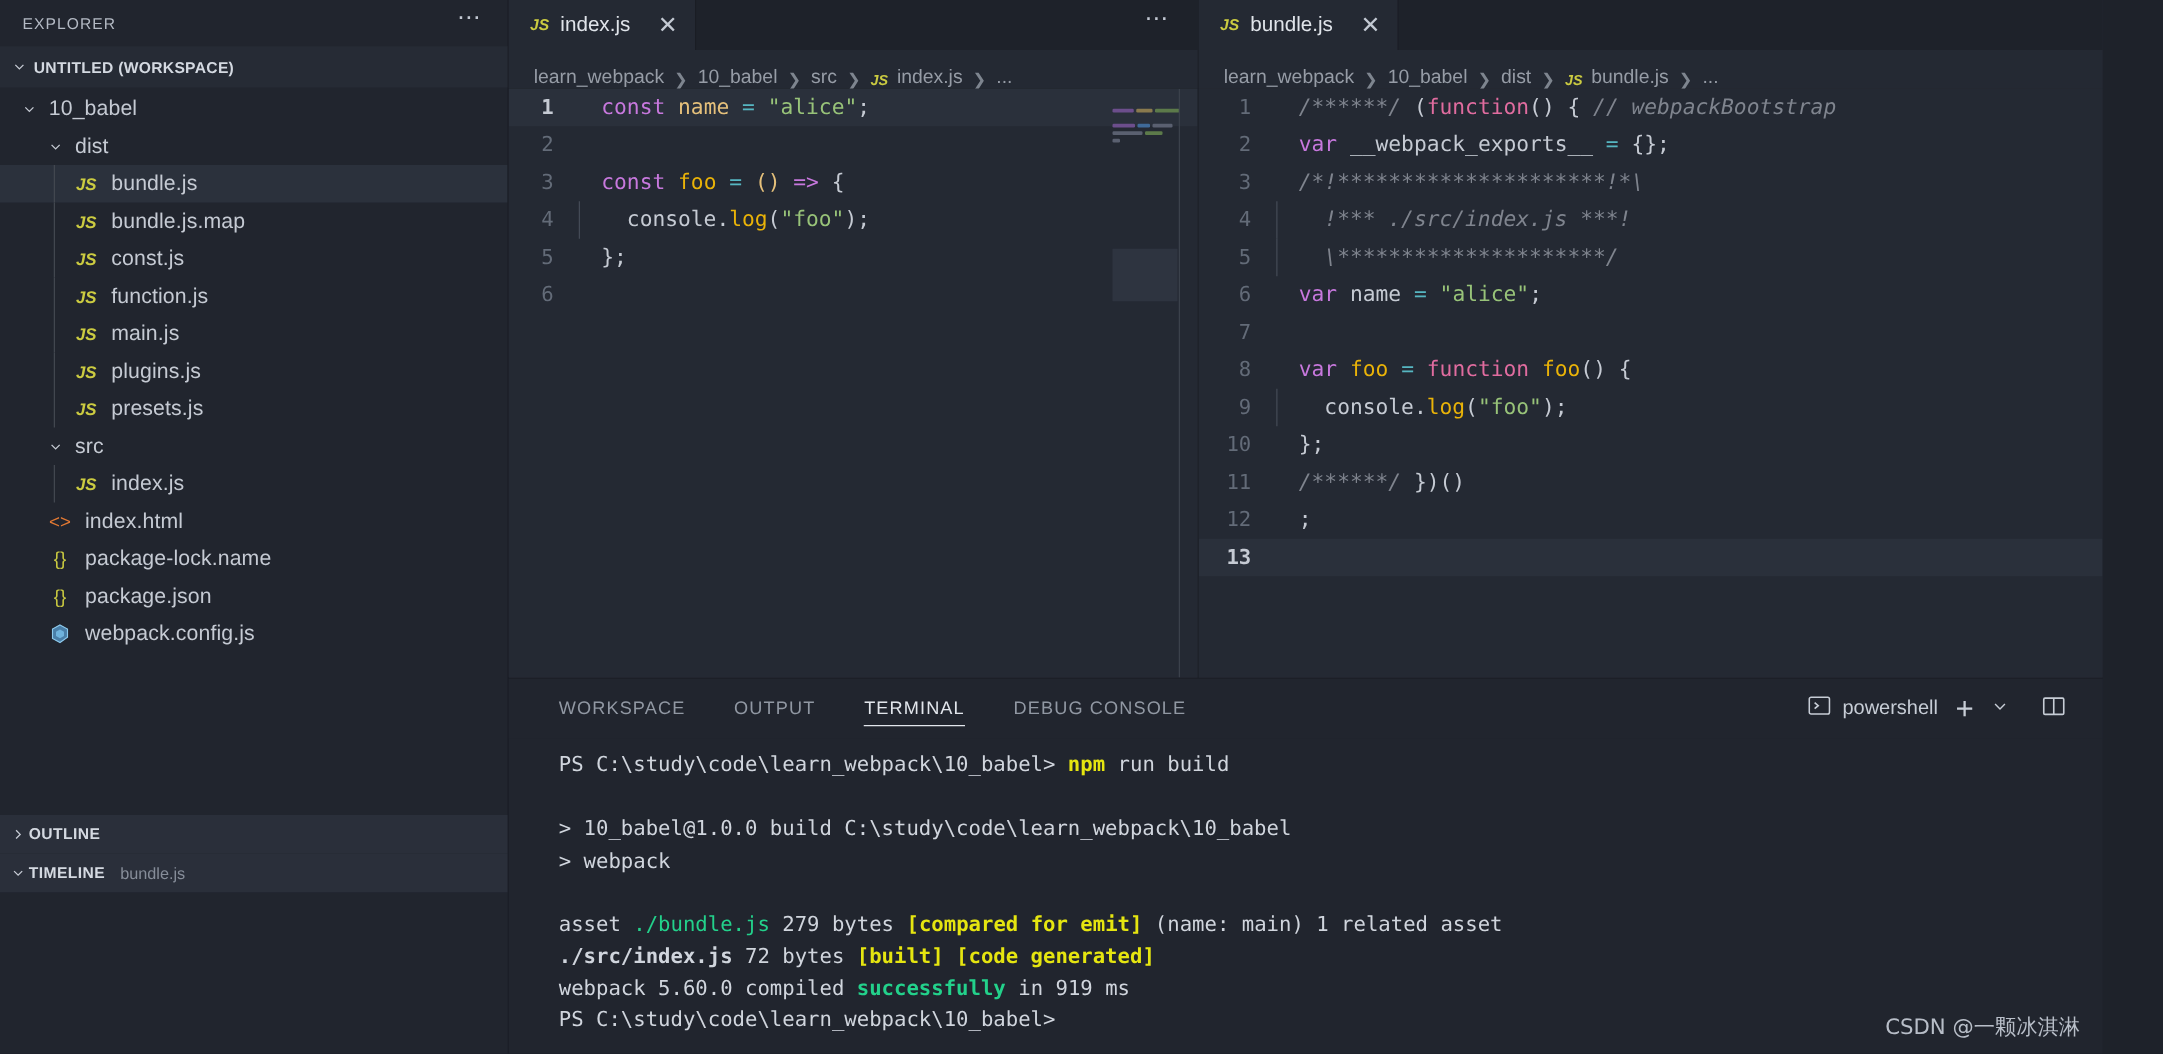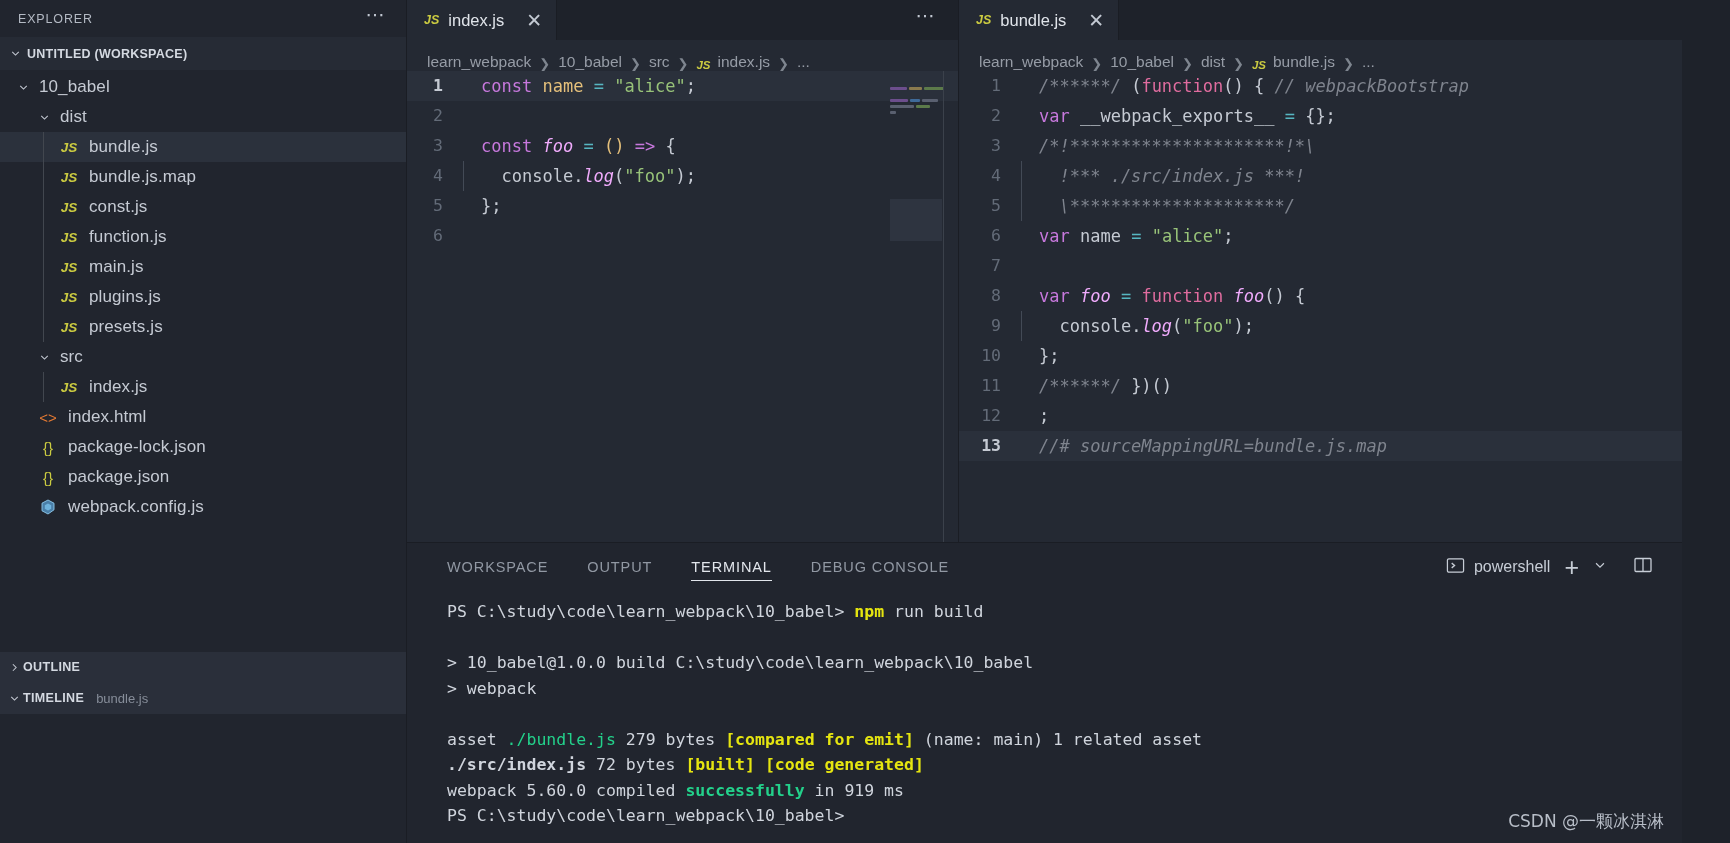--- a/index.html
+++ b/index.html
@@ -251,21 +251,21 @@
     left: 0; top: 0; bottom: 0;
     width: 1px;
     background: #434a56;
   }
 
   
   .t-kw   { color: #c778dd; }
   .t-var  { color: #e5c07b; }
   .t-str  { color: #98c379; }
   .t-op   { color: #56b6c2; }
-  .t-fn   { color: #f0abfc; font-style: italic; }
+  .t-fn   { color: #eab308; }
   .t-arrow{ color: #c778dd; }
   .t-plain{ color: #c5cad3; }
   .t-cmt  { color: #7f848e; font-style: italic; }
   .t-punct{ color: #c5cad3; }
   .t-pink { color: #e06c9f; }
 
   .minimap {
     position: absolute;
     top: 0; right: 14px;
     width: 58px; height: 100%;
@@ -469,21 +469,21 @@
           <span class="guide" style="left: 43px;"></span>
         </div>
         <div class="row">
           <span class="ind" style="width: 35px; flex: 0 0 35px;"></span>
           <span class="fi html">&lt;&gt;</span>
           <span class="fname">index.html</span>
         </div>
         <div class="row">
           <span class="ind" style="width: 35px; flex: 0 0 35px;"></span>
           <span class="fi json">{}</span>
-          <span class="fname">package-lock.json</span>
+          <span class="fname">package-lock.name</span>
         </div>
         <div class="row">
           <span class="ind" style="width: 35px; flex: 0 0 35px;"></span>
           <span class="fi json">{}</span>
           <span class="fname">package.json</span>
         </div>
         <div class="row">
           <span class="ind" style="width: 35px; flex: 0 0 35px;"></span>
           <span class="fi wp">
             <svg width="16" height="16" viewBox="0 0 16 16">
@@ -605,21 +605,21 @@
             <div class="cline"><span class="ln">3</span><span class="ctext"><span class="t-cmt">/*!*********************!*\</span></span></div>
             <div class="cline"><span class="ln">4</span><span class="ctext" style="position: relative;"><span class="indent-guide" style="left: 0px;"></span><span class="t-cmt">  !*** ./src/index.js ***!</span></span></div>
             <div class="cline"><span class="ln">5</span><span class="ctext" style="position: relative;"><span class="indent-guide" style="left: 0px;"></span><span class="t-cmt">  \*********************/</span></span></div>
             <div class="cline"><span class="ln">6</span><span class="ctext"><span class="t-kw">var</span><span class="t-plain"> </span><span class="t-plain">name</span><span class="t-plain"> </span><span class="t-op">=</span><span class="t-plain"> </span><span class="t-str">"alice"</span><span class="t-punct">;</span></span></div>
             <div class="cline"><span class="ln">7</span><span class="ctext"></span></div>
             <div class="cline"><span class="ln">8</span><span class="ctext"><span class="t-kw">var</span><span class="t-plain"> </span><span class="t-fn">foo</span><span class="t-plain"> </span><span class="t-op">=</span><span class="t-plain"> </span><span class="t-pink">function</span><span class="t-plain"> </span><span class="t-fn">foo</span><span class="t-punct">()</span><span class="t-punct"> {</span></span></div>
             <div class="cline"><span class="ln">9</span><span class="ctext" style="position: relative;"><span class="indent-guide" style="left: 0px;"></span><span class="t-plain">  console</span><span class="t-punct">.</span><span class="t-fn">log</span><span class="t-punct">(</span><span class="t-str">"foo"</span><span class="t-punct">);</span></span></div>
             <div class="cline"><span class="ln">10</span><span class="ctext"><span class="t-punct">};</span></span></div>
             <div class="cline"><span class="ln">11</span><span class="ctext"><span class="t-cmt">/******/</span><span class="t-punct"> })()</span></span></div>
             <div class="cline"><span class="ln">12</span><span class="ctext"><span class="t-punct">;</span></span></div>
-            <div class="cline active-line"><span class="ln cur">13</span><span class="ctext"><span class="t-cmt">//# sourceMappingURL=bundle.js.map</span></span></div>
+            <div class="cline active-line"><span class="ln cur">13</span></div>
           <div class="vscroll"></div>
         </div>
       </div>
     </div>
 
     <div class="panel">
       <div class="panel-tabs" id="panel-tabs">
         <div class="ptab">WORKSPACE</div>
           <div class="ptab">OUTPUT</div>
           <div class="ptab active">TERMINAL</div>

